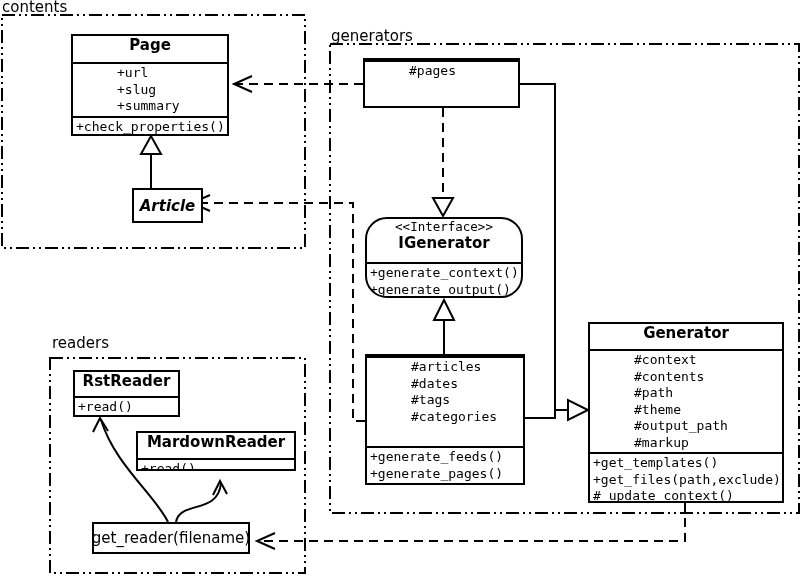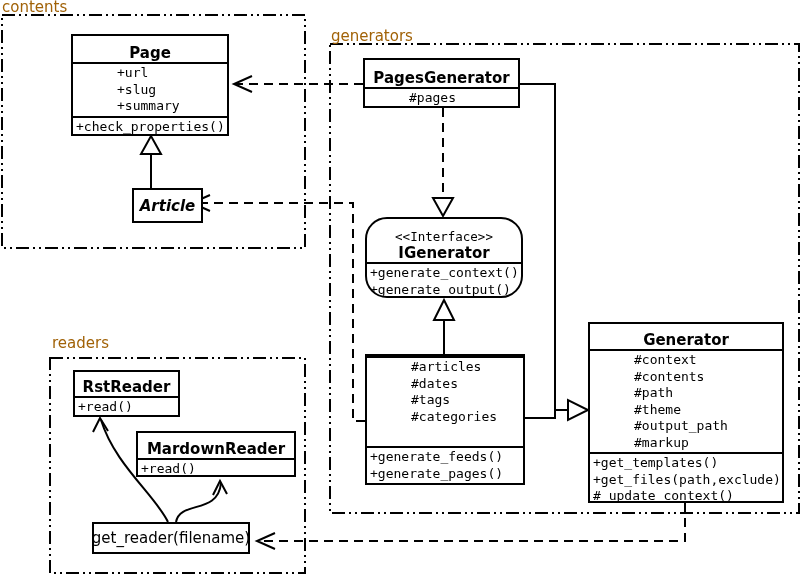--- a/index.html
+++ b/index.html
@@ -11,39 +11,39 @@
     color: #000;
     overflow: hidden;
   }
   #edges {
     position: absolute; left: 0; top: 0;
     width: 803px; height: 579px;
   }
   .pkg-label {
     position: absolute;
     font: 15px "DejaVu Sans", sans-serif;
-    color: #a16207;
+    color: #000000;
     white-space: nowrap;
     line-height: 15px;
   }
   .uml-class {
     position: absolute;
     box-sizing: border-box;
     border: 2px solid #000;
     background: #fff;
     display: flex;
     flex-direction: column;
     overflow: hidden;
   }
   .cmp-title {
     flex: 0 0 auto;
     display: flex;
     flex-direction: column;
     align-items: center;
-    justify-content: flex-end;
+    justify-content: flex-start;
     font-family: "DejaVu Sans", sans-serif;
     font-weight: bold;
     font-size: 15px;
     line-height: 18px;
   }
   .stereotype {
     font-family: "DejaVu Sans Mono", monospace;
     font-weight: normal;
     font-size: 12.5px;
     line-height: 15px;
@@ -148,23 +148,20 @@
   <div class="cmp cmp-methods">
     <div class="row">+check_properties()</div>
   </div>
 </div>
 
 <div class="uml-class plain-box" style="left:132px; top:188px; width:71px; height:35px;font-style:italic;">
   <span class="cmp-title">Article</span>
 </div>
 
 <div class="uml-class" style="left:363px; top:58px; width:157px; height:50px;">
-  <div class="cmp-title" style="flex-basis:27px;">
-    <span>PagesGenerator</span>
-  </div>
   <div class="cmp cmp-attrs">
     <div class="row">#pages</div>
   </div>
 </div>
 
 <div class="uml-class" style="left:365px; top:217px; width:158px; height:81px;border-radius:22px;">
   <div class="cmp-title" style="flex-basis:43px;">
     <span class="stereotype">&lt;&lt;Interface&gt;&gt;</span>
     <span>IGenerator</span>
   </div>
@@ -208,21 +205,21 @@
 
 <div class="uml-class" style="left:73px; top:370px; width:107px; height:47px;">
   <div class="cmp-title" style="flex-basis:24px;">
     <span>RstReader</span>
   </div>
   <div class="cmp cmp-methods" style="flex:1 1 auto;">
     <div class="row">+read()</div>
   </div>
 </div>
 
-<div class="uml-class" style="left:136px; top:431px; width:160px; height:46px;">
+<div class="uml-class" style="left:136px; top:431px; width:160px; height:40px;">
   <div class="cmp-title" style="flex-basis:25px;">
     <span>MardownReader</span>
   </div>
   <div class="cmp cmp-methods" style="flex:1 1 auto;">
     <div class="row">+read()</div>
   </div>
 </div>
 
 <div class="uml-class plain-box" style="left:92px; top:522px; width:158px; height:32px;">
   <span class="plain-label">get_reader(filename)</span>

